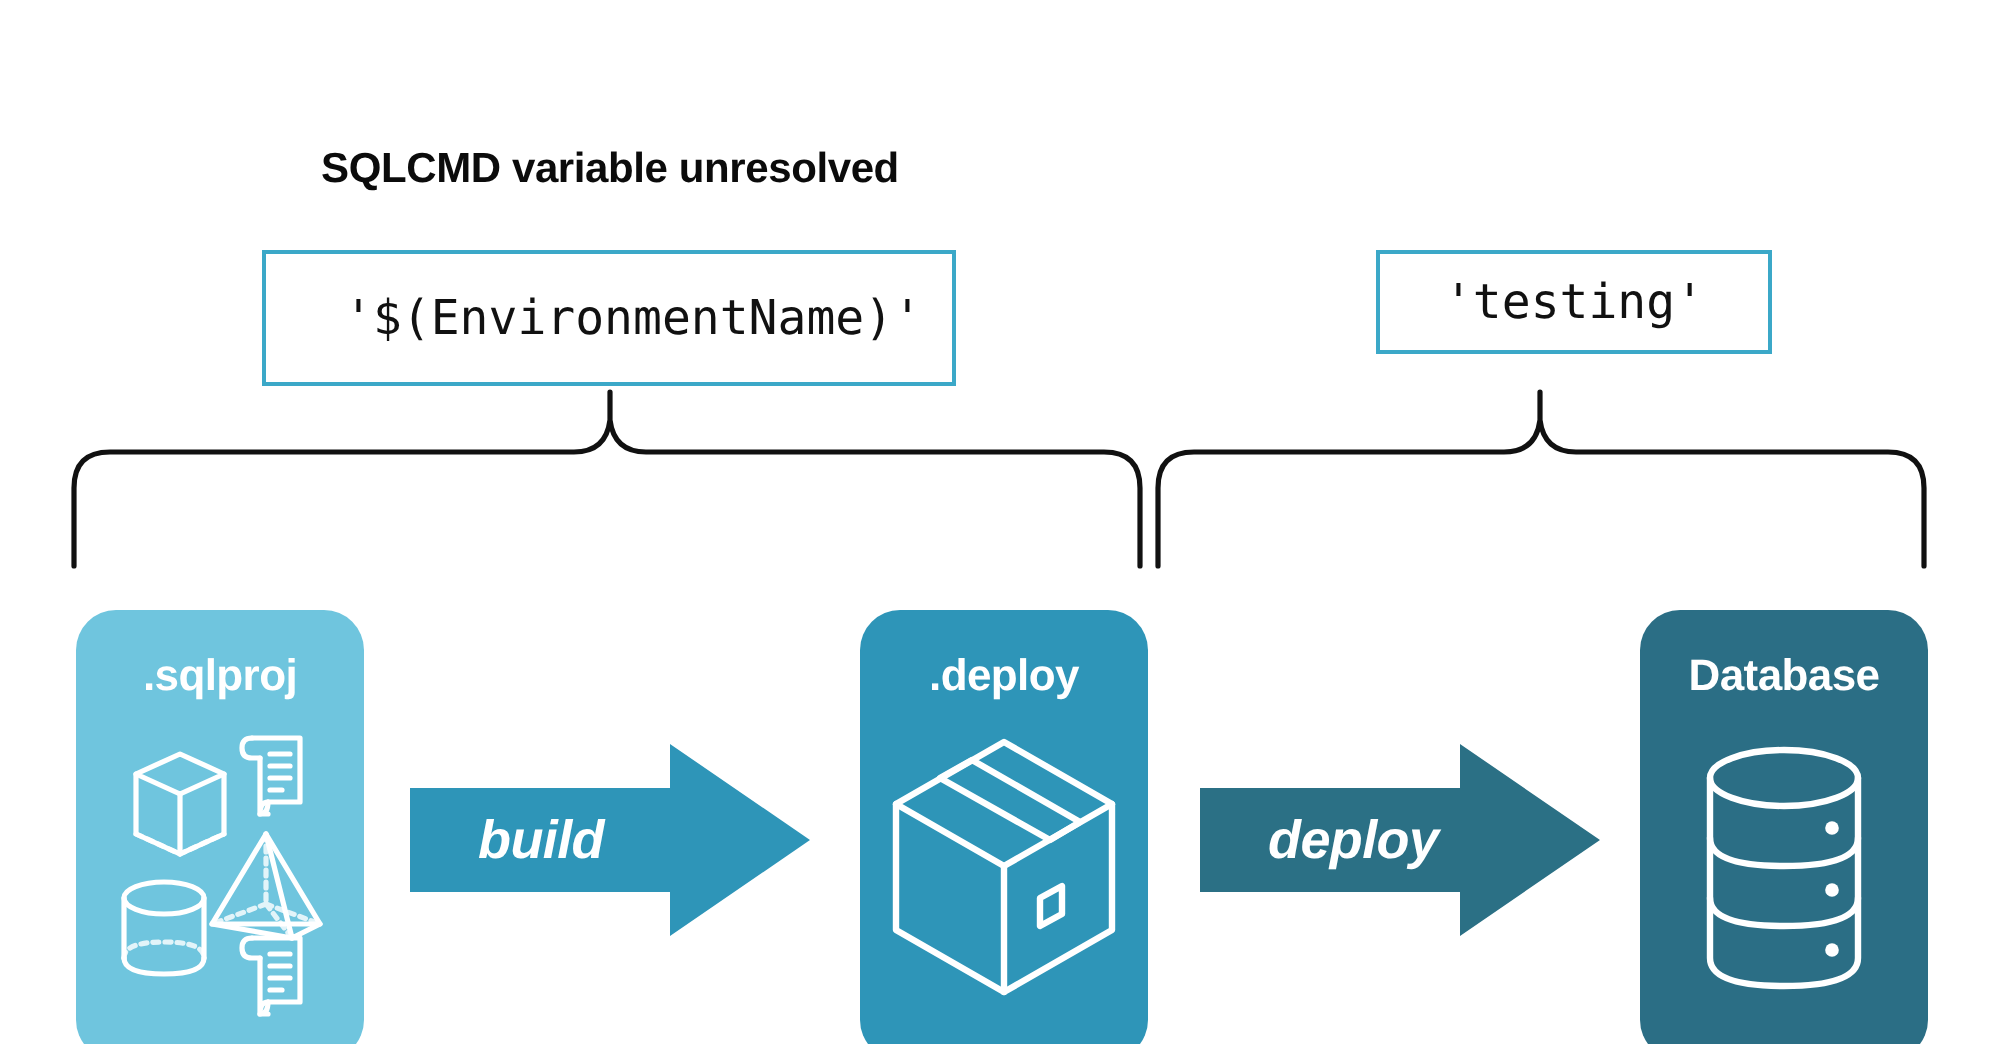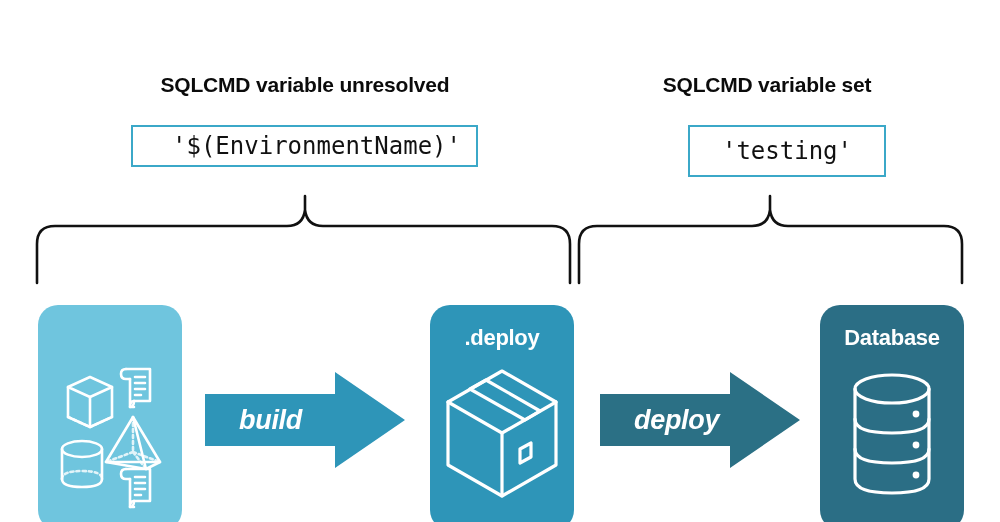--- a/index.html
+++ b/index.html
@@ -34,21 +34,21 @@
     border:2.5px solid #3BA8C8;
     display:flex;
     align-items:center;
     justify-content:center;
     font-family:"DejaVu Sans Mono","Liberation Mono",monospace;
     font-size:24px;
     color:#111111;
     letter-spacing:0px;
     white-space:nowrap;
   }
-  #codebox-left{left:131px;top:85px;width:347px;height:42px;padding-left:24px;}
+  #codebox-left{left:131px;top:85px;width:347px;height:68px;padding-left:24px;}
   #codebox-right{left:688px;top:85px;width:198px;height:52px;}
 
   
   .brace-layer{position:absolute;left:0;top:148px;width:1000px;height:100px;}
 
   
   .panel{
     position:absolute;
     top:265px;
     width:144px;
@@ -98,21 +98,20 @@
     pointer-events:none;
   }
 </style>
 </head>
 <body>
 
 <div class="stage">
 
   <div class="heading" id="heading-unresolved">SQLCMD variable unresolved</div>
 
-  <div class="heading" id="heading-set">SQLCMD variable set</div>
 
   <div class="codebox" id="codebox-left">'$(EnvironmentName)'</div>
 
   <div class="codebox" id="codebox-right">'testing'</div>
 
   <div class="brace-layer">
     <svg width="1000" height="100" viewBox="0 0 1000 100" xmlns="http://www.w3.org/2000/svg">
 
       <path d="M 37,95
                L 37,56
@@ -134,20 +133,21 @@
                L 770,8
                L 770,22
                Q 772,38 788,38
                L 944,38
                Q 962,38 962,56
                L 962,95" fill="none" stroke="#111111" stroke-width="2.6" stroke-linecap="round" stroke-linejoin="round"></path>
     </svg>
   </div>
 
   <div class="panel" id="panel-sqlproj">
+    <div class="panel-label">.sqlproj</div>
     <div class="panel-art">
       <svg width="144" height="165" viewBox="0 0 144 165" xmlns="http://www.w3.org/2000/svg" fill="none" stroke="#ffffff" stroke-width="2.6" stroke-linecap="round" stroke-linejoin="round">
 
         <g>
           <path d="M 30,30 L 52,20 L 74,30 L 52,40 Z"></path>
           <path d="M 30,30 L 30,60 L 52,70 L 52,40"></path>
           <path d="M 74,30 L 74,60 L 52,70"></path>
           <path d="M 30,60 L 52,70 L 74,60" stroke-dasharray="3 3" opacity="0.85"></path>
         </g>
 

